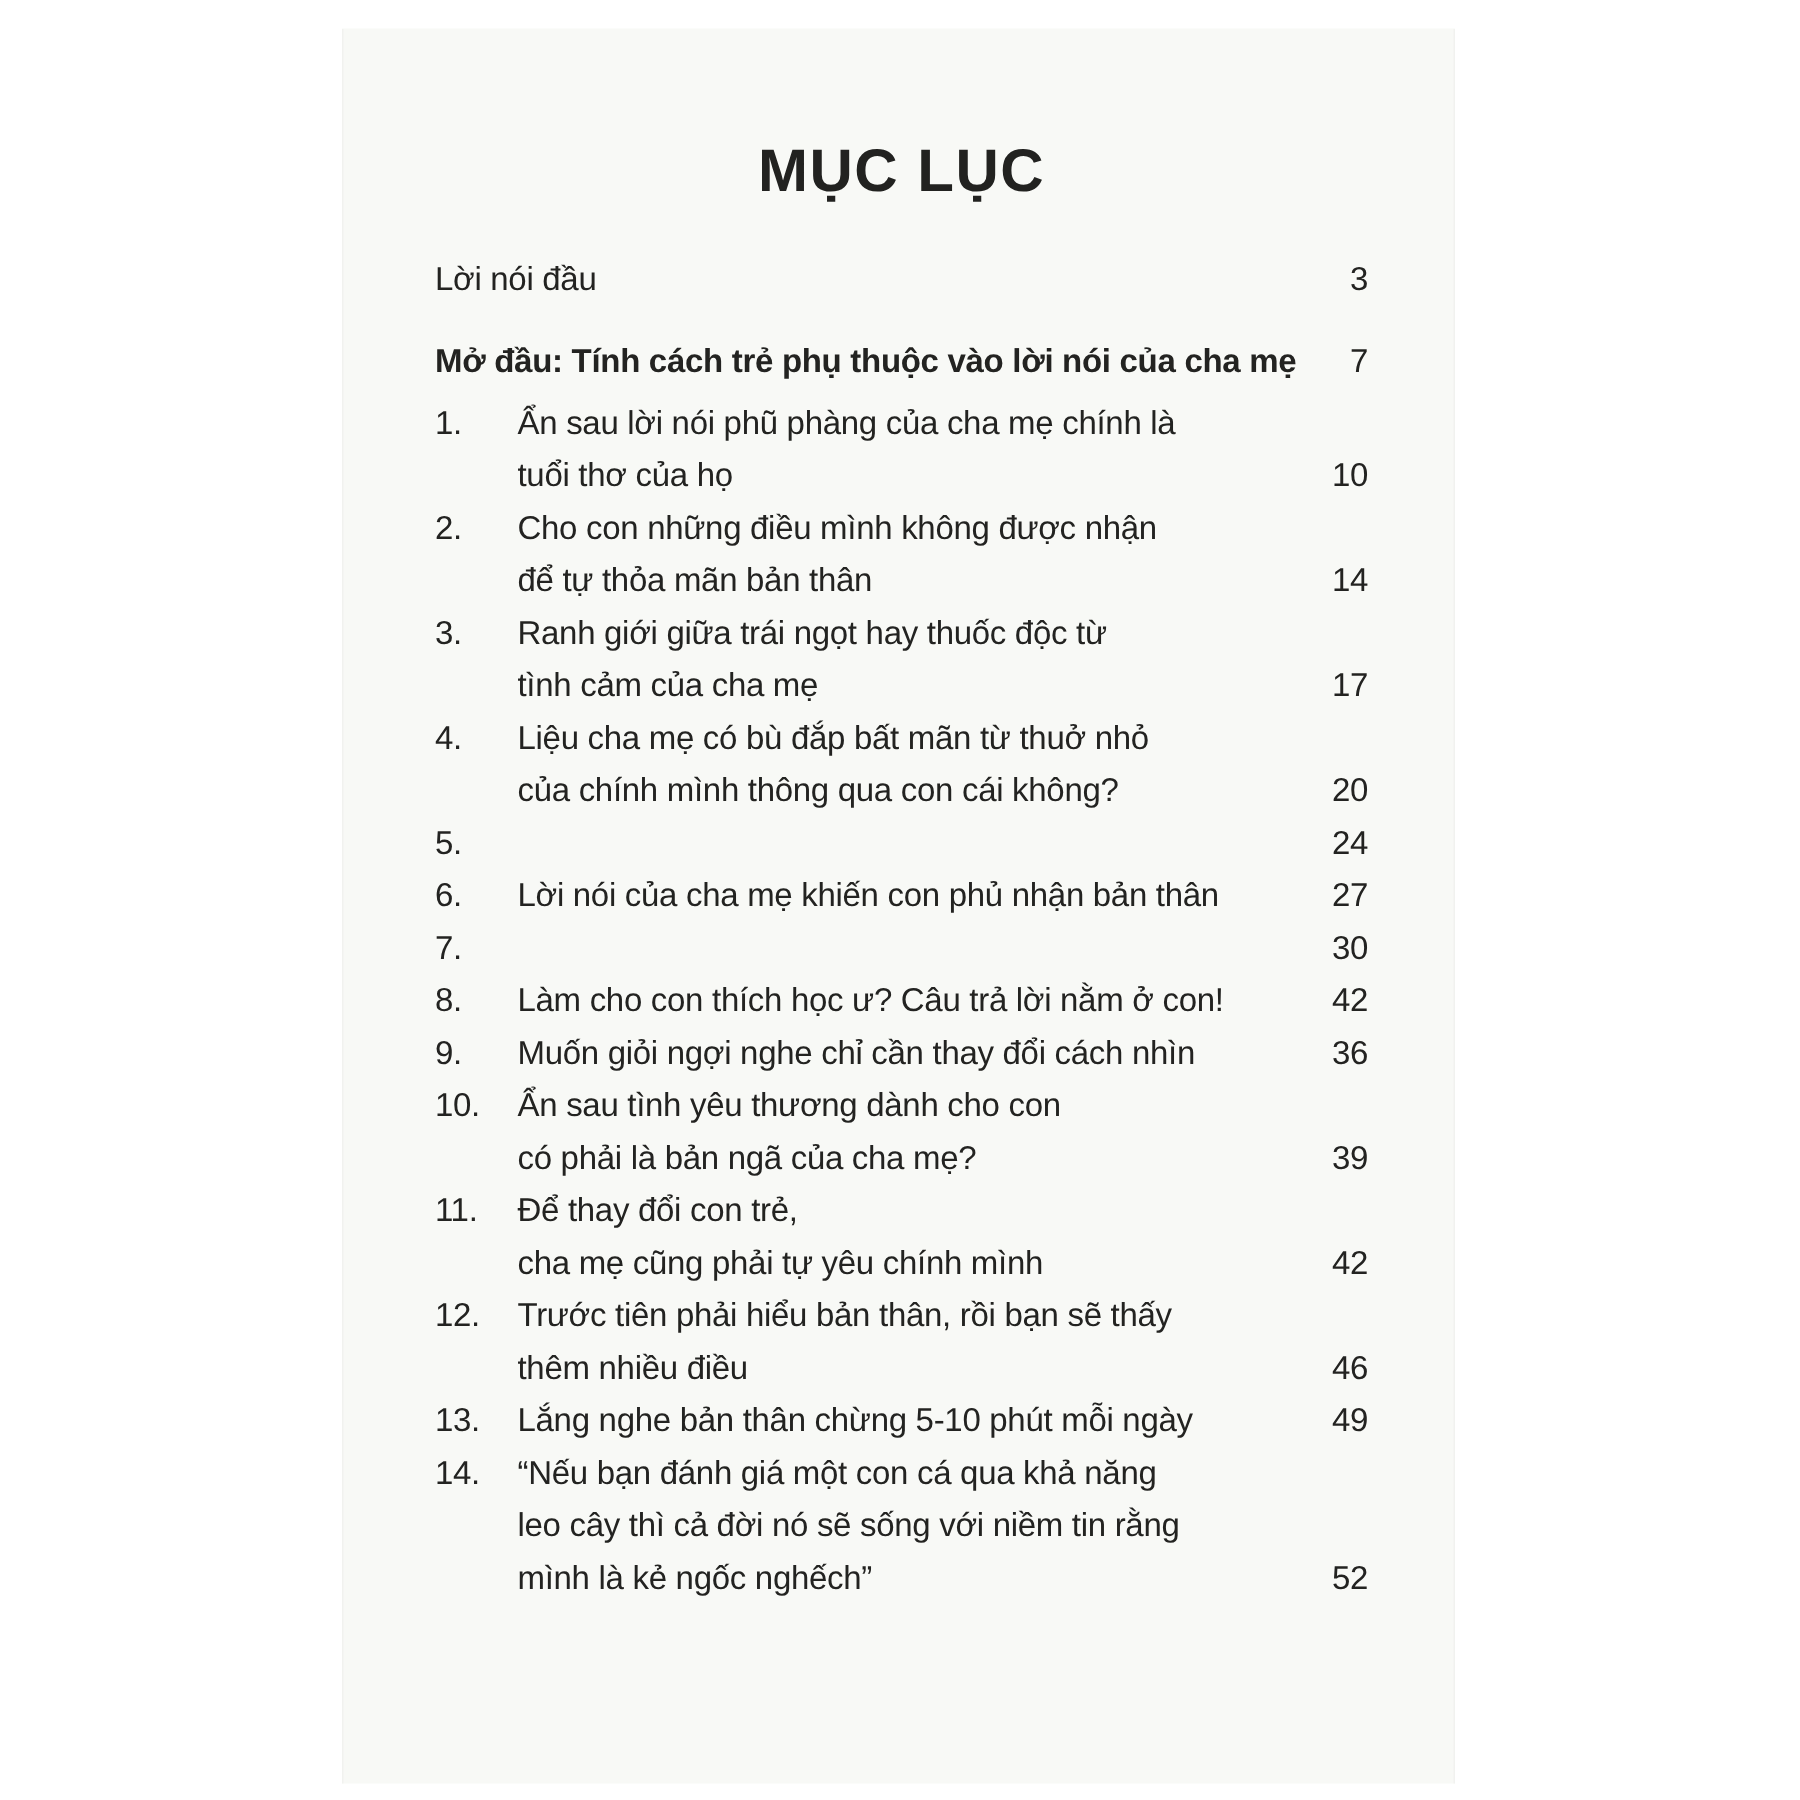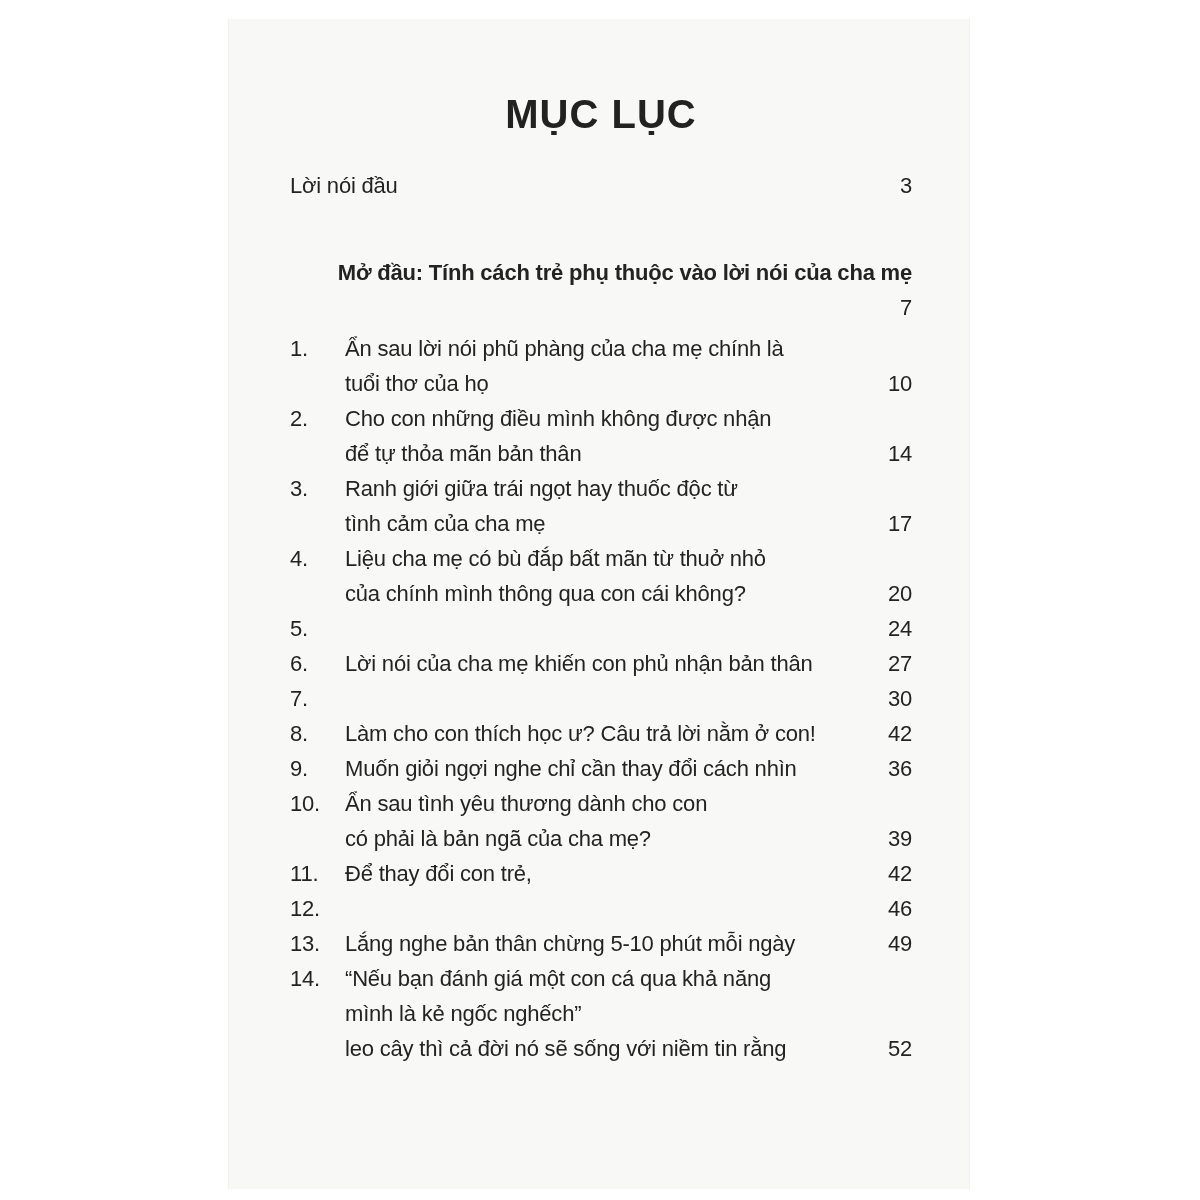--- a/index.html
+++ b/index.html
@@ -42,21 +42,21 @@
     display: flex;
     justify-content: space-between;
     align-items: flex-end;
     line-height: 35px;
     font-size: 22px;
     color: #232321;
     letter-spacing: -0.2px;
     white-space: nowrap;
   }
   .row.preface { margin-top: 31px; }
-  .row.intro { margin-top: 52px; flex-direction: column; }
+  .row.intro { margin-top: 20px; }
   .row.intro .label { font-weight: 700; }
   .pagenum {
     font-size: 22px;
     color: #232321;
     line-height: 35px;
     text-align: right;
   }
   #entries { margin-top: 6px; }
   .entry {
     display: grid;
@@ -174,41 +174,46 @@
             <div class="line">Ẩn sau tình yêu thương dành cho con</div>
             <div class="line">có phải là bản ngã của cha mẹ?</div>
           </div>
     <div class="pagenum">39</div>
   </div>
 
   <div class="entry">
     <div class="num">11.</div>
     <div class="lines">
             <div class="line">Để thay đổi con trẻ,</div>
+            <div class="line">cha mẹ cũng phải tự yêu chính mình</div>
           </div>
     <div class="pagenum">42</div>
   </div>
 
   <div class="entry">
     <div class="num">12.</div>
+    <div class="lines">
+            <div class="line">Trước tiên phải hiểu bản thân, rồi bạn sẽ thấy</div>
+            <div class="line">thêm nhiều điều</div>
+          </div>
     <div class="pagenum">46</div>
   </div>
 
   <div class="entry">
     <div class="num">13.</div>
     <div class="lines">
             <div class="line">Lắng nghe bản thân chừng 5-10 phút mỗi ngày</div>
           </div>
     <div class="pagenum">49</div>
   </div>
 
   <div class="entry">
     <div class="num">14.</div>
     <div class="lines">
             <div class="line">“Nếu bạn đánh giá một con cá qua khả năng</div>
+            <div class="line">leo cây thì cả đời nó sẽ sống với niềm tin rằng</div>
             <div class="line">mình là kẻ ngốc nghếch”</div>
-            <div class="line">leo cây thì cả đời nó sẽ sống với niềm tin rằng</div>
           </div>
     <div class="pagenum">52</div>
   </div>
 </div>
   </div>
 </div>
 
 </body></html>

